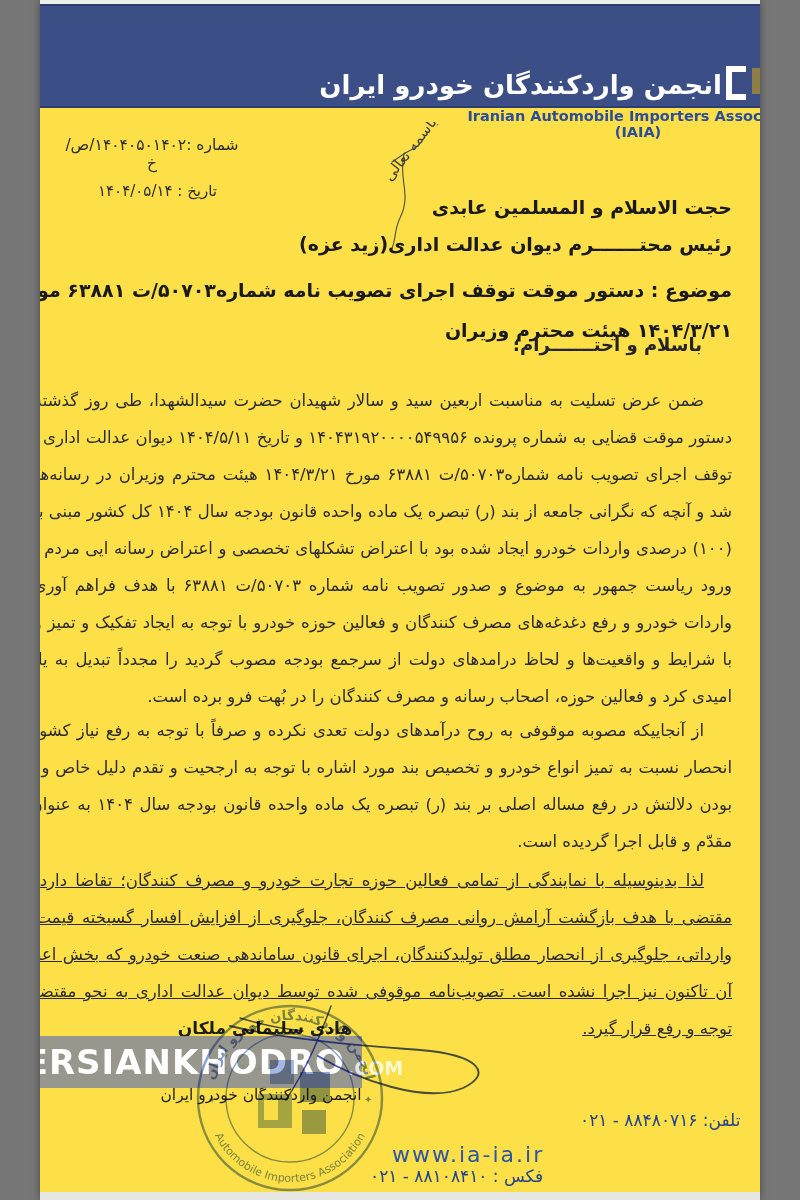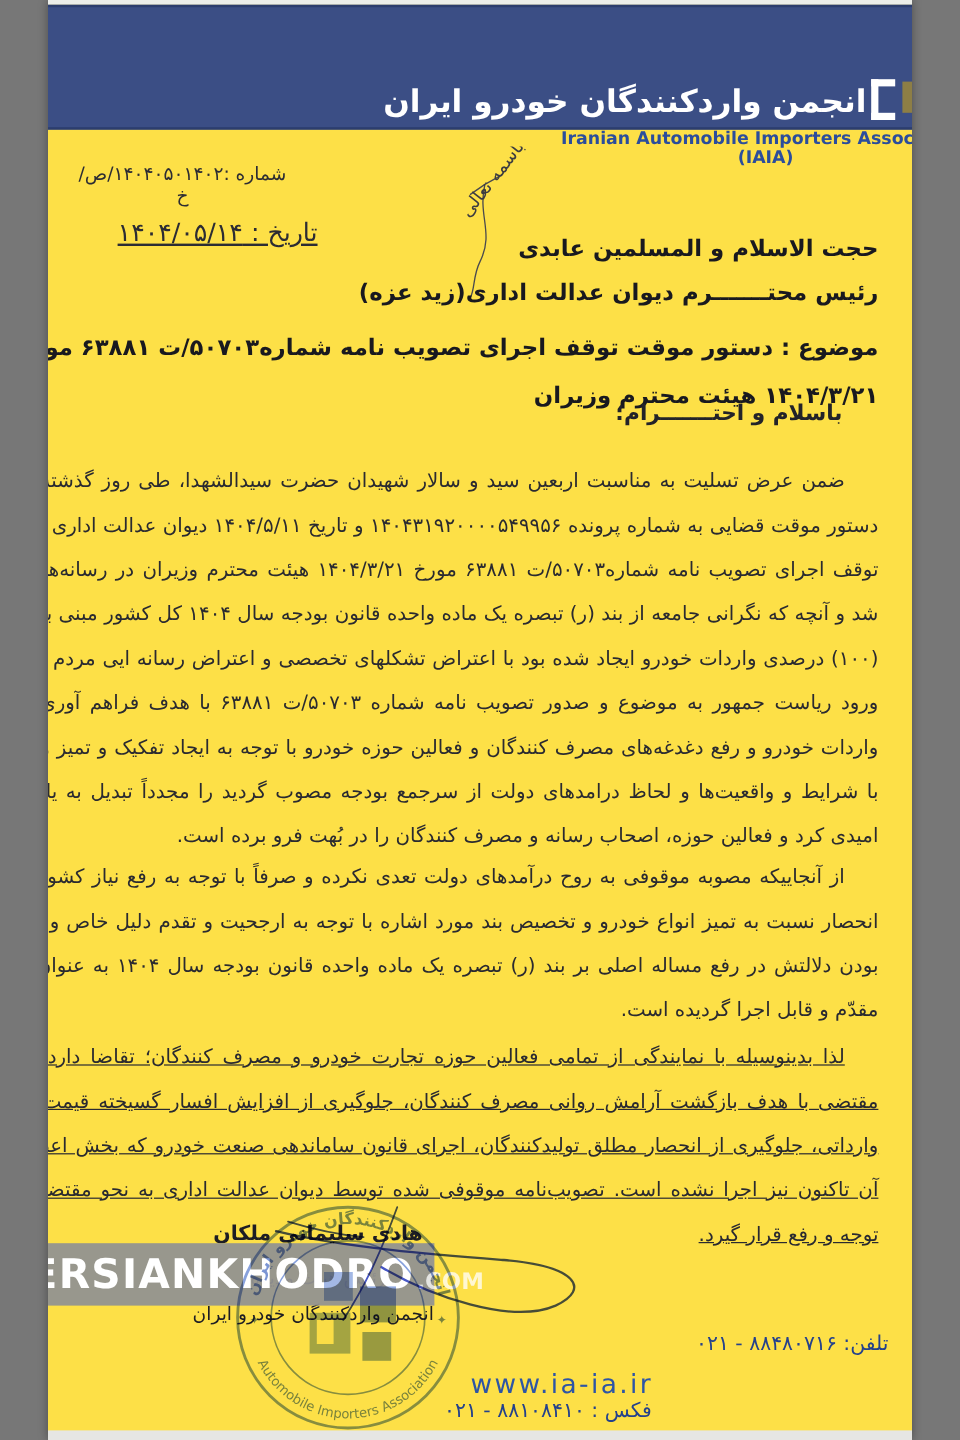--- a/index.html
+++ b/index.html
@@ -18,21 +18,21 @@
   #logo{right:14px;top:14px;width:100px;height:88px;}
   .lg-sq{position:absolute;}
   #lg-notch{left:0;bottom:8px;width:14px;height:22px;border:6px solid #fff;border-right:none;background:transparent;}
   #lg-gold1{left:26px;bottom:14px;width:26px;height:26px;background:#8d7e45;}
   #lg-dark1{left:40px;top:0;width:22px;height:22px;background:#33311f;border:1px solid #6d6138;}
   #lg-dark2{right:2px;top:12px;width:24px;height:24px;background:#3a3523;border:1px solid #6d6138;}
   #lg-gold2{right:0;bottom:2px;width:28px;height:28px;background:#8d7e45;border:1px solid #554b28;}
   #banner-subtitle{left:402px;top:108px;width:392px;text-align:center;color:#2b4d9c;font-size:14.5px;font-weight:bold;}
   
   #ref-number{right:520px;top:136px;left:24px;direction:rtl;text-align:center;font-size:15.5px;color:#2c2c33;}
-  #ref-date{left:58px;top:182px;direction:rtl;font-size:21px;color:#2c2c33;text-decoration:underline;}
+  #ref-date{left:58px;top:182px;direction:rtl;font-size:15px;color:#2c2c33;}
   
   #bismillah{left:312px;top:122px;width:96px;height:132px;}
   #recipient-1{right:28px;top:196px;font-size:19px;font-weight:bold;color:#19191f;direction:rtl;margin-left:16px;}
   #recipient-2{right:28px;top:233px;font-size:19px;font-weight:bold;color:#19191f;direction:rtl;}
   #subject{right:28px;top:270px;width:748px;font-size:19px;font-weight:bold;color:#19191f;direction:rtl;line-height:40px;}
   #salutation{right:58px;top:334px;font-size:18px;font-weight:bold;color:#232329;direction:rtl;}
   .para{right:28px;width:746px;direction:rtl;text-align:justify;font-size:16.5px;line-height:37px;color:#2a2a30;text-indent:28px;}
   #para-1{top:382px;}
   #para-2{top:712px;}
   #para-3{top:862px;text-decoration:underline;}

